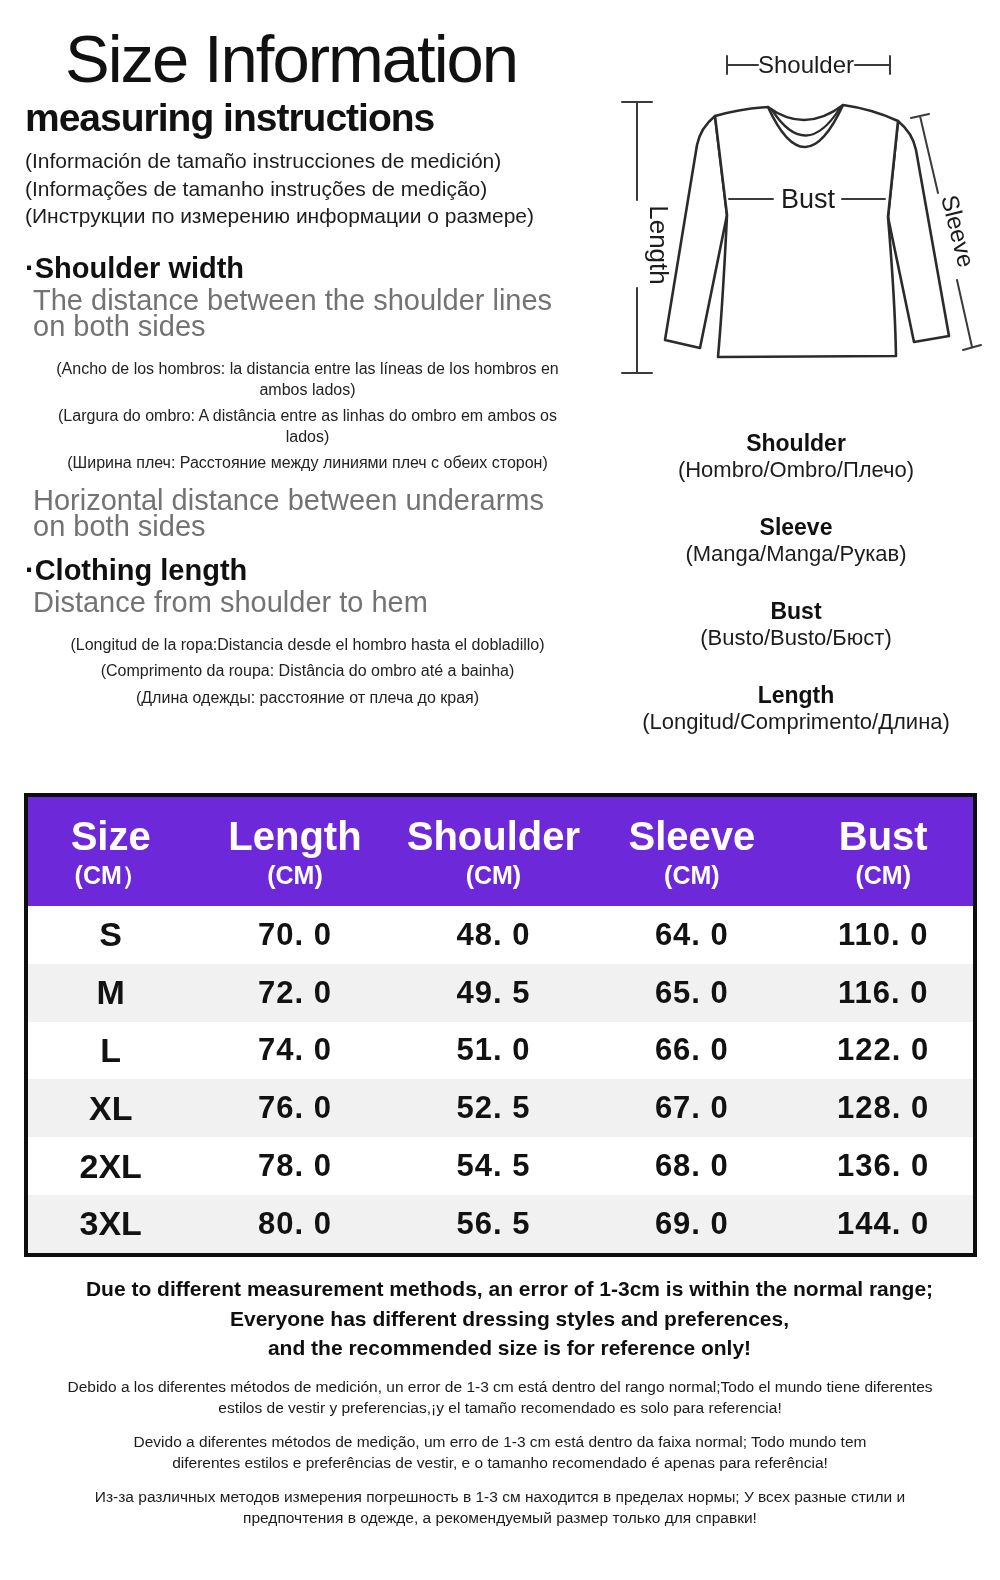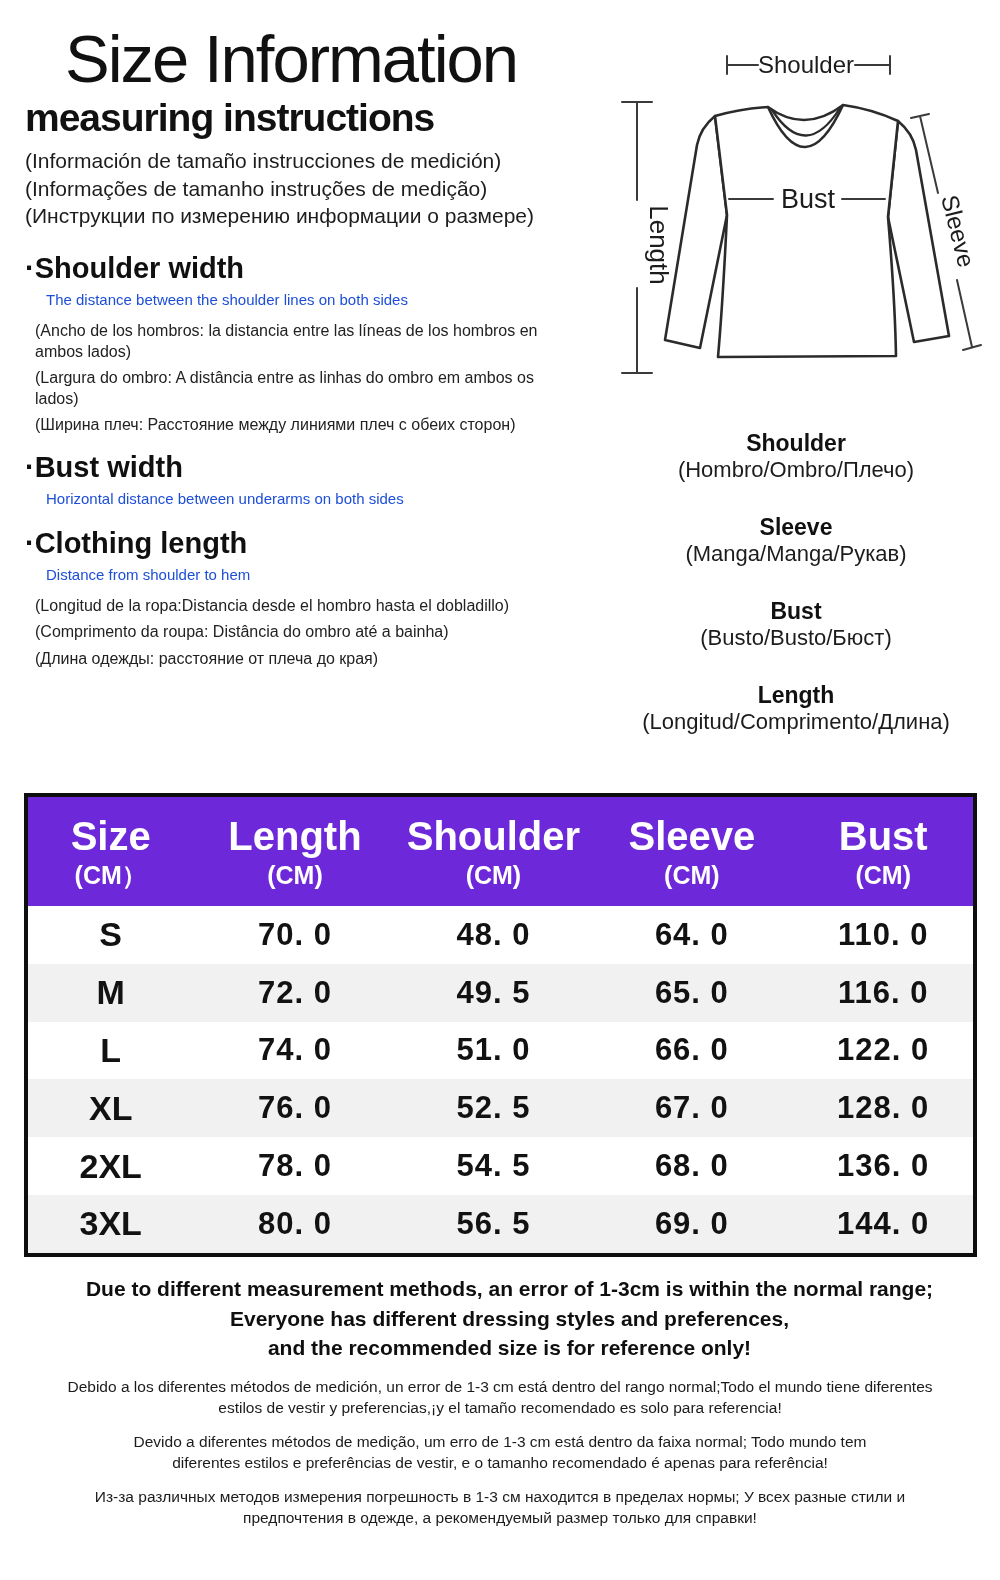--- a/index.html
+++ b/index.html
@@ -23,22 +23,22 @@
     font-size: 39px; font-weight: 700; margin-top: 2px;
     letter-spacing: -1px; color: #111;
   }
   .subtitle-trans { margin-top: 7px; }
   .subtitle-trans p { font-size: 21px; line-height: 27.5px; color: #1d1d1d; }
 
   
   .sections { position: absolute; left: 25px; top: 250px; width: 555px; }
   .section { margin-bottom: 13px; }
   .section h3 { font-size: 29px; font-weight: 700; line-height: 37px; color: #101010; }
-  .section .desc { font-size: 15px; line-height: 26px; margin-left: 21px; color: #1d4ed8; }
-  .section .trans { margin-left: 10px; margin-top: 8px; }
+  .section .desc { font-size: 29px; line-height: 26px; margin-left: 8px; color: #737373; }
+  .section .trans { margin-left: 10px; margin-top: 20px; text-align: center; }
   .section .trans p { font-size: 16px; line-height: 20.5px; margin-top: 6px; color: #222; }
 
   
   .diagram { position: absolute; left: 600px; top: 20px; width: 400px; height: 400px; }
   .diagram text {
     font-family: "Liberation Sans", sans-serif;
     fill: #1c1c1c;
   }
 
   
@@ -120,21 +120,20 @@
     <section class="section">
       <h3>·Shoulder width</h3>
       <p class="desc">The distance between the shoulder lines on both sides</p>
       <div class="trans">
         <p>(Ancho de los hombros: la distancia entre las líneas de los hombros en ambos lados)</p>
         <p>(Largura do ombro: A distância entre as linhas do ombro em ambos os lados)</p>
         <p>(Ширина плеч: Расстояние между линиями плеч с обеих сторон)</p>
       </div>
     </section>
     <section class="section">
-      <h3>·Bust width</h3>
       <p class="desc">Horizontal distance between underarms on both sides</p>
     </section>
     <section class="section">
       <h3>·Clothing length</h3>
       <p class="desc">Distance from shoulder to hem</p>
       <div class="trans">
         <p>(Longitud de la ropa:Distancia desde el hombro hasta el dobladillo)</p>
         <p>(Comprimento da roupa: Distância do ombro até a bainha)</p>
         <p>(Длина одежды: расстояние от плеча до края)</p>
       </div>

